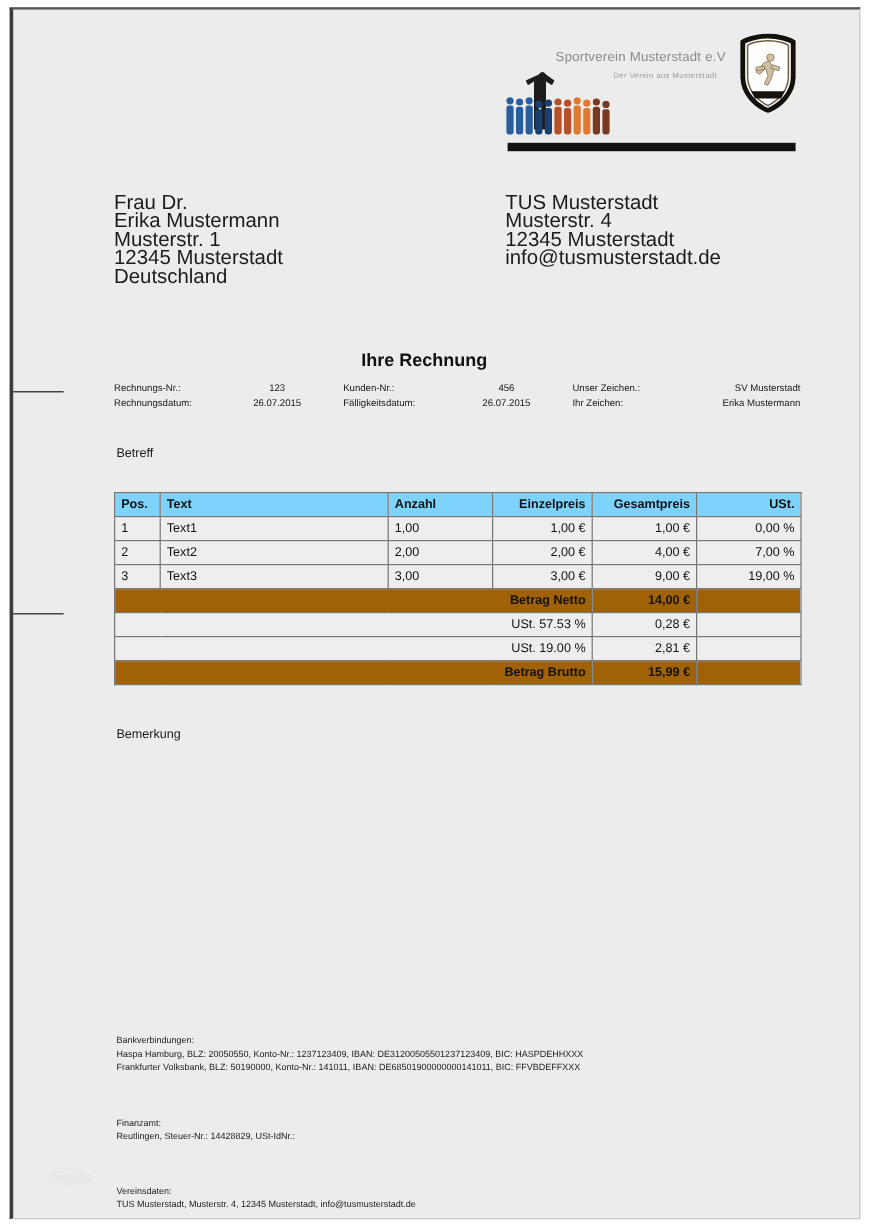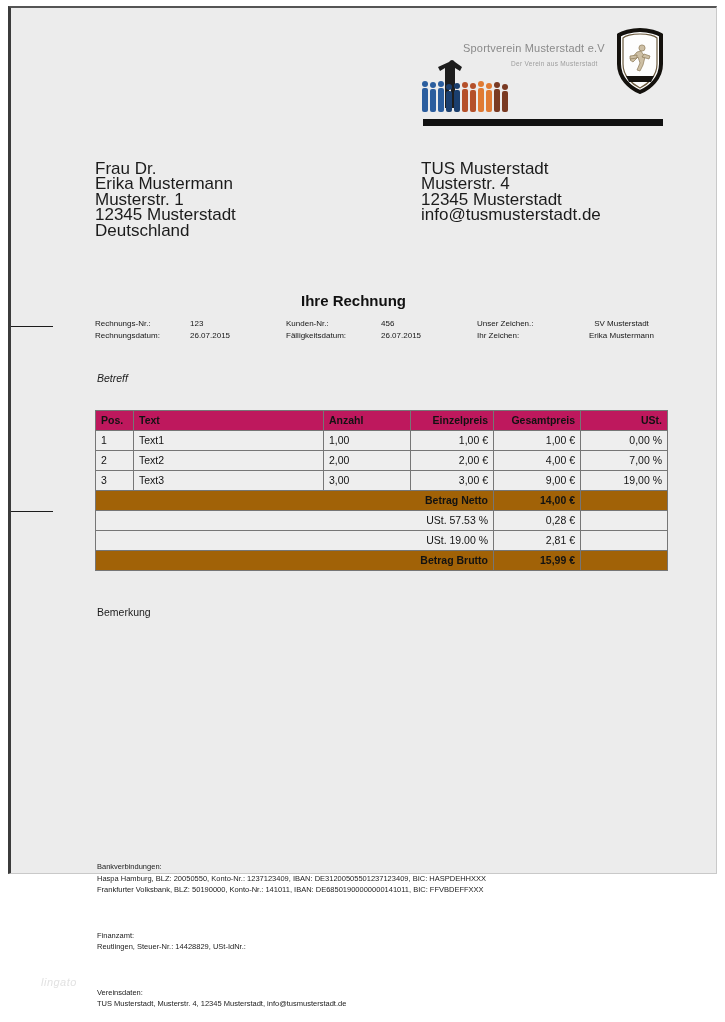--- a/index.html
+++ b/index.html
@@ -11,21 +11,21 @@
     width: 725px; height: 1022px;
     font-family: "Liberation Sans", sans-serif;
     position: relative;
     overflow: hidden;
   }
 
   
   #page {
     position: absolute;
     left: 8px; top: 6px;
-    width: 709px; height: 868px;
+    width: 709px; height: 1010px;
     background: #ececec;
     border-left: 3px solid #3b3b3b;
     border-top: 2px solid #555555;
     border-right: 1px solid #c9c9c9;
     border-bottom: 1px solid #c9c9c9;
   }
 
   
   .fold-mark {
     position: absolute;
@@ -94,31 +94,31 @@
   #meta {
     position: absolute;
     left: 84px; top: 311px;
     width: 572px;
     font-size: 8px;
     color: #171717;
   }
   #meta table { border-collapse: collapse; width: 100%; }
   #meta td { padding: 0 0 3px 0; white-space: nowrap; vertical-align: top; }
   .m-label { width: 95px; }
-  .m-value { width: 96px; text-align: left; padding-right: 14px !important; margin-top: 11px; }
-  .m-value-l { text-align: center; padding-left: 4px !important; }
+  .m-value { width: 96px; text-align: center; padding-right: 14px !important; margin-top: 11px; }
+  .m-value-l { text-align: right; padding-left: 4px !important; }
 
   
   .section-label {
     position: absolute;
     left: 86px;
     font-size: 10.5px;
     color: #1b1b1b;
   }
-  #betreff   { top: 364px; font-style: italic; }
+  #betreff   { top: 364px; }
   #bemerkung { top: 598px; }
 
   
   #items {
     position: absolute;
     left: 84px; top: 402px;
     width: 572px;
     border-collapse: collapse;
     font-size: 10.5px;
     color: #121212;
@@ -126,21 +126,21 @@
   }
   #items th, #items td {
     border: 1px solid #767676;
     padding: 2px 5px;
     height: 20px;
     line-height: 15px;
     overflow: hidden;
     white-space: nowrap;
   }
   #items thead th {
-    background: #be185d;
+    background: #7dd3fc;
     font-weight: bold;
     text-align: left;
   }
   #items tbody td { background: #eeeeee; }
   #items .num { text-align: right; }
   #items tr.total td {
     background: #a16207;
     font-weight: bold;
   }
   #items tr.total td.blank,

